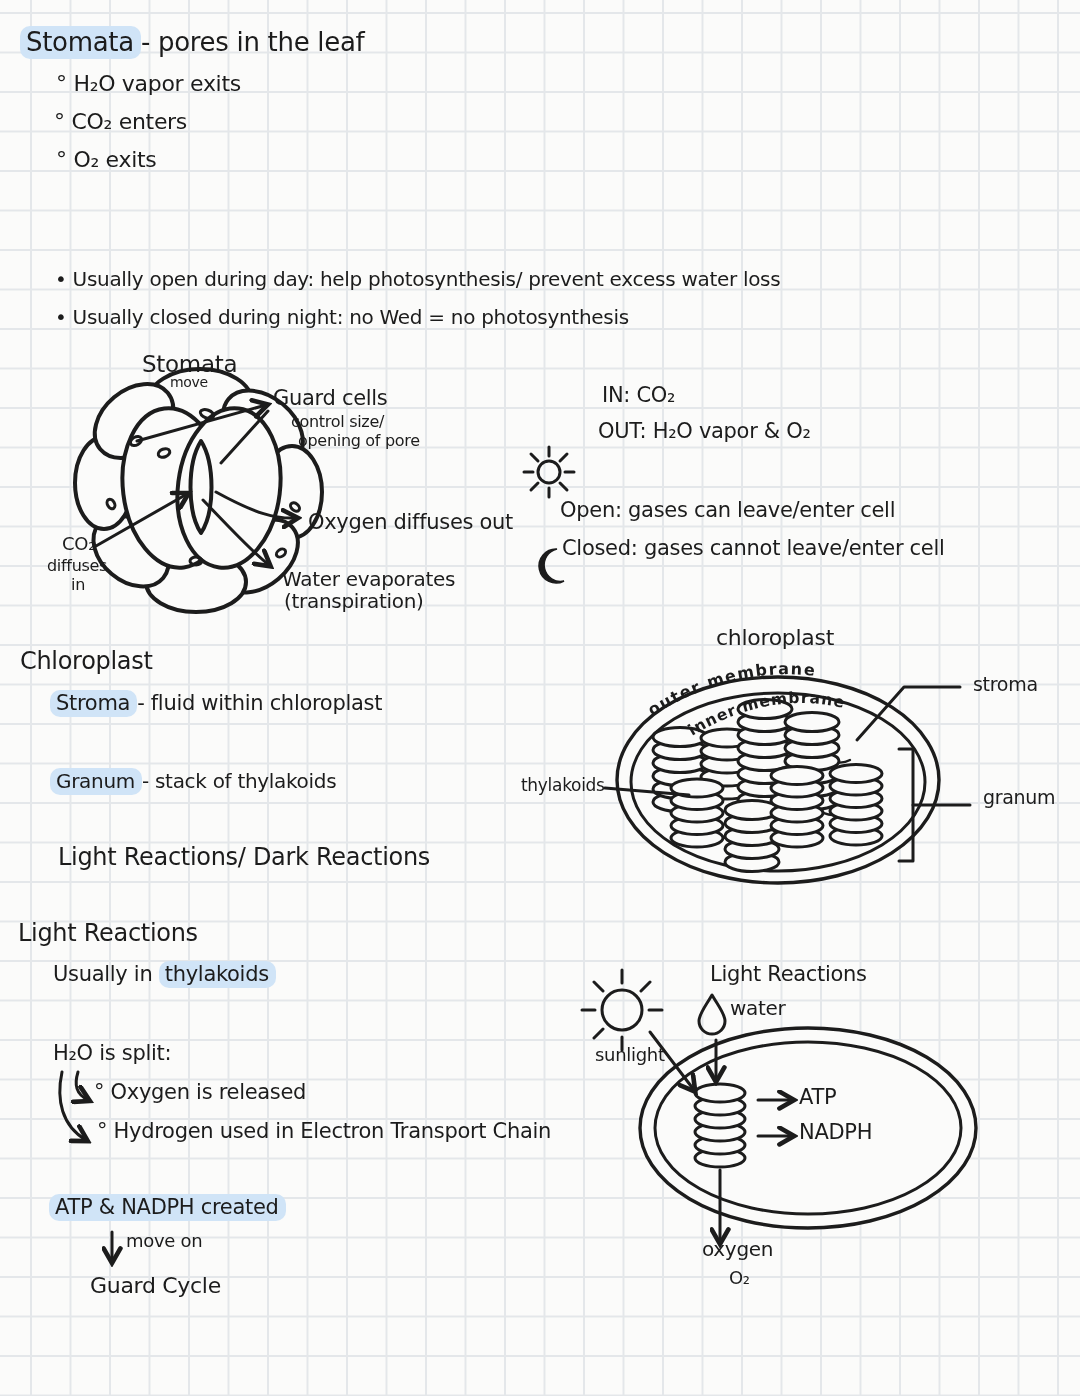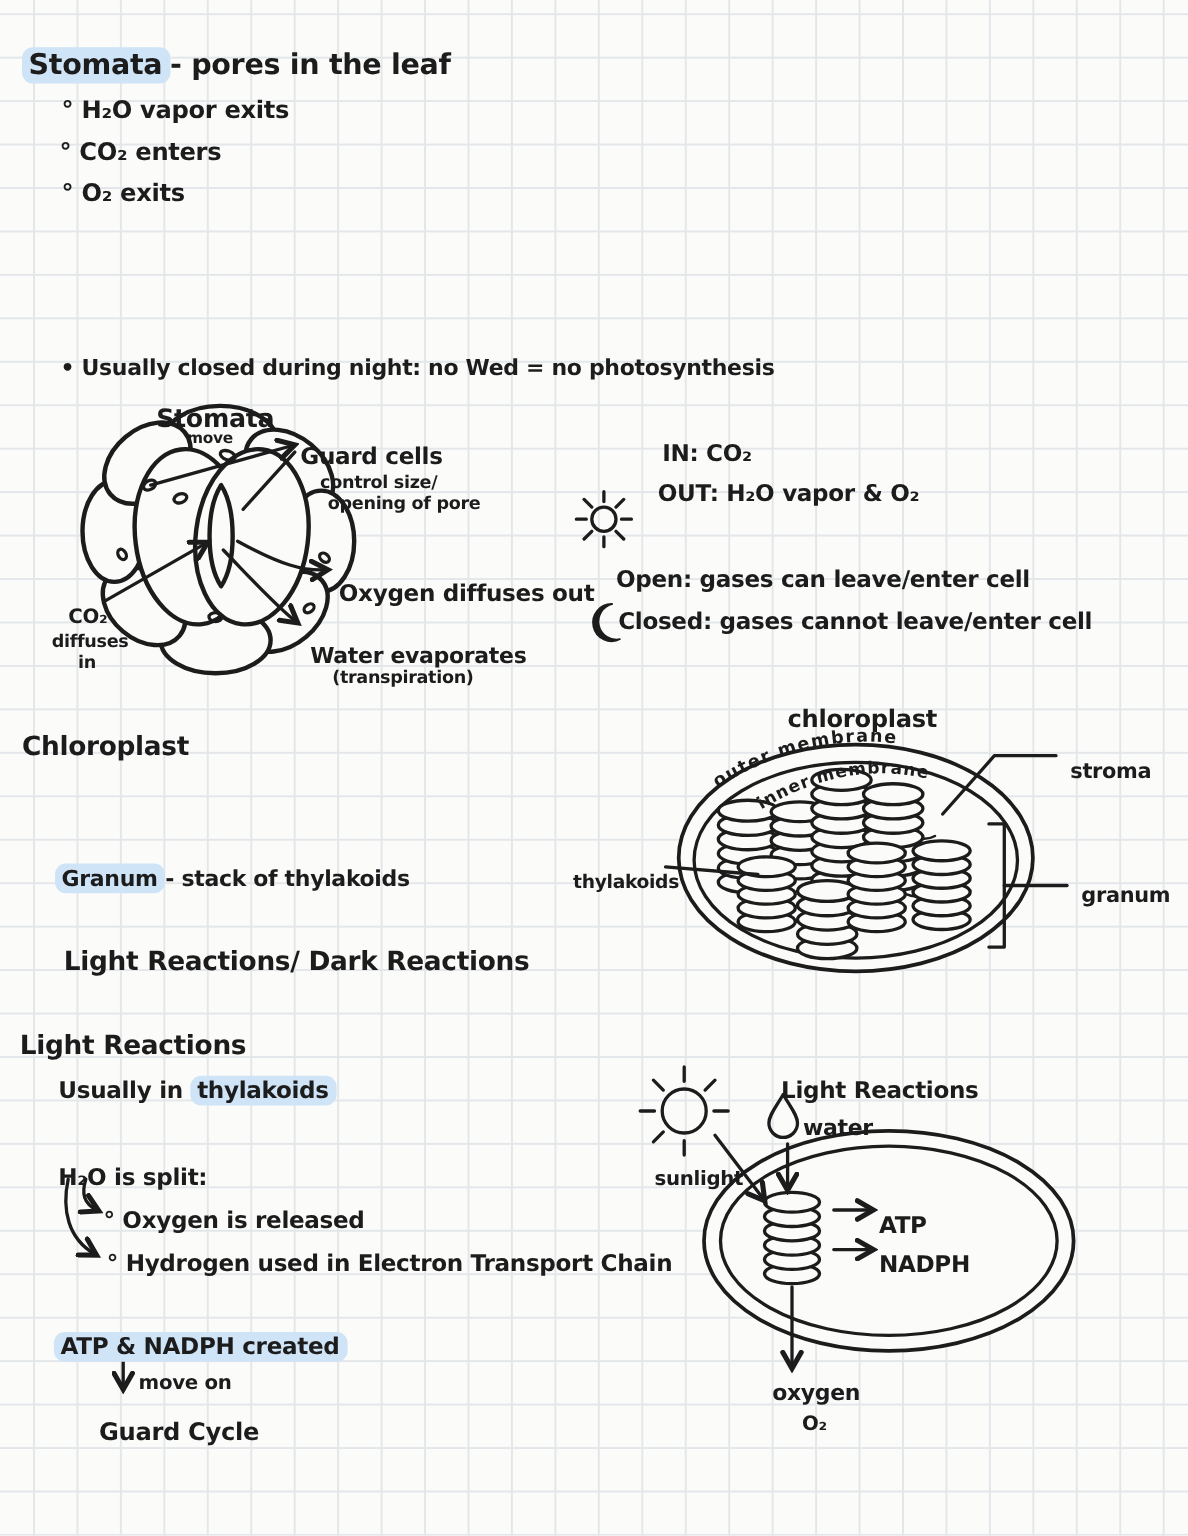--- a/index.html
+++ b/index.html
@@ -7,22 +7,22 @@
     position:relative;width:1080px;height:1396px;overflow:hidden;
     background-color:#fbfbfa;
     background-image:
       linear-gradient(to right,#e4e7ea 1.5px,transparent 1.5px),
       linear-gradient(to bottom,#e4e7ea 1.5px,transparent 1.5px);
     background-size:39.5px 39.5px;
     background-position:30px 12px;
     font-family:"DejaVu Sans",sans-serif;
   }
   .hw{
-    position:absolute;color:#1c1c1c;font-weight:700;
-    white-space:nowrap;line-height:1.12;letter-spacing:-0.3px;margin-top:17px;
+    position:absolute;color:#1c1c1c;font-weight:400;
+    white-space:nowrap;line-height:1.12;letter-spacing:-0.3px;
   }
   .hl{background:#d0e4f7;border-radius:10px;padding:1px 7px 2px 6px;}
   svg.overlay{position:absolute;left:0;top:0;pointer-events:none;}
   .ink{stroke:#1c1c1c;stroke-width:3;fill:none;stroke-linecap:round;stroke-linejoin:round;}
   .thin{stroke:#1c1c1c;stroke-width:2.3;fill:none;stroke-linecap:round;}
   .cell{fill:#fbfbfa;stroke:#1c1c1c;stroke-width:4;stroke-linejoin:round;}
   .fillcell{fill:#fbfbfa;stroke:#1c1c1c;stroke-width:3.4;}
   .granum ellipse{fill:#fbfbfa;stroke:#1c1c1c;stroke-width:3;}
   svg text{font-family:"DejaVu Sans",sans-serif;font-weight:600;fill:#1c1c1c;}
 </style>
@@ -189,40 +189,44 @@
     </g>
   </svg>
 
   <div class="hw" style="left:20px;top:28px;font-size:26px">
     <span class="hl">Stomata</span><span>- pores in the leaf</span>
   </div>
   <div class="hw" style="left:56px;top:72px;font-size:22px">° H₂O vapor exits</div>
   <div class="hw" style="left:54px;top:110px;font-size:22px">° CO₂ enters</div>
   <div class="hw" style="left:56px;top:148px;font-size:22px">° O₂ exits</div>
 
+  <div class="hw" style="left:55px;top:268px;font-size:20px">• Usually open during day: help photosynthesis/ prevent excess water loss</div>
   <div class="hw" style="left:55px;top:306px;font-size:20px">• Usually closed during night: no Wed = no photosynthesis</div>
 
   <div class="hw" style="left:142px;top:352px;font-size:23px">Stomata</div>
   <div class="hw" style="left:170px;top:375px;font-size:14px">move</div>
   <div class="hw" style="left:273px;top:387px;font-size:21px">Guard cells</div>
   <div class="hw" style="left:291px;top:413px;font-size:16px">control size/</div>
   <div class="hw" style="left:298px;top:432px;font-size:16px">opening of pore</div>
   <div class="hw" style="left:308px;top:511px;font-size:21px">Oxygen diffuses out</div>
   <div class="hw" style="left:282px;top:568px;font-size:20px">Water evaporates</div>
-  <div class="hw" style="left:302px;top:590px;font-size:16px">(transpiration)</div>
+  <div class="hw" style="left:284px;top:590px;font-size:20px">(transpiration)</div>
   <div class="hw" style="left:62px;top:534px;font-size:18px">CO₂</div>
   <div class="hw" style="left:47px;top:557px;font-size:16px">diffuses</div>
   <div class="hw" style="left:71px;top:576px;font-size:16px">in</div>
 
   <div class="hw" style="left:602px;top:384px;font-size:21px">IN: CO₂</div>
   <div class="hw" style="left:598px;top:420px;font-size:21px">OUT: H₂O vapor &amp; O₂</div>
   <div class="hw" style="left:560px;top:499px;font-size:21px">Open: gases can leave/enter cell</div>
   <div class="hw" style="left:562px;top:537px;font-size:21px">Closed: gases cannot leave/enter cell</div>
 
   <div class="hw" style="left:20px;top:648px;font-size:24px">Chloroplast</div>
+  <div class="hw" style="left:50px;top:692px;font-size:21px">
+    <span class="hl">Stroma</span><span>- fluid within chloroplast</span>
+  </div>
   <div class="hw" style="left:50px;top:770px;font-size:20px">
     <span class="hl">Granum</span><span>- stack of thylakoids</span>
   </div>
   <div class="hw" style="left:58px;top:844px;font-size:24px">Light Reactions/ Dark Reactions</div>
 
   <div class="hw" style="left:716px;top:626px;font-size:22px">chloroplast</div>
   <div class="hw" style="left:973px;top:674px;font-size:19px">stroma</div>
   <div class="hw" style="left:521px;top:776px;font-size:17px">thylakoids</div>
   <div class="hw" style="left:983px;top:787px;font-size:19px">granum</div>
 

